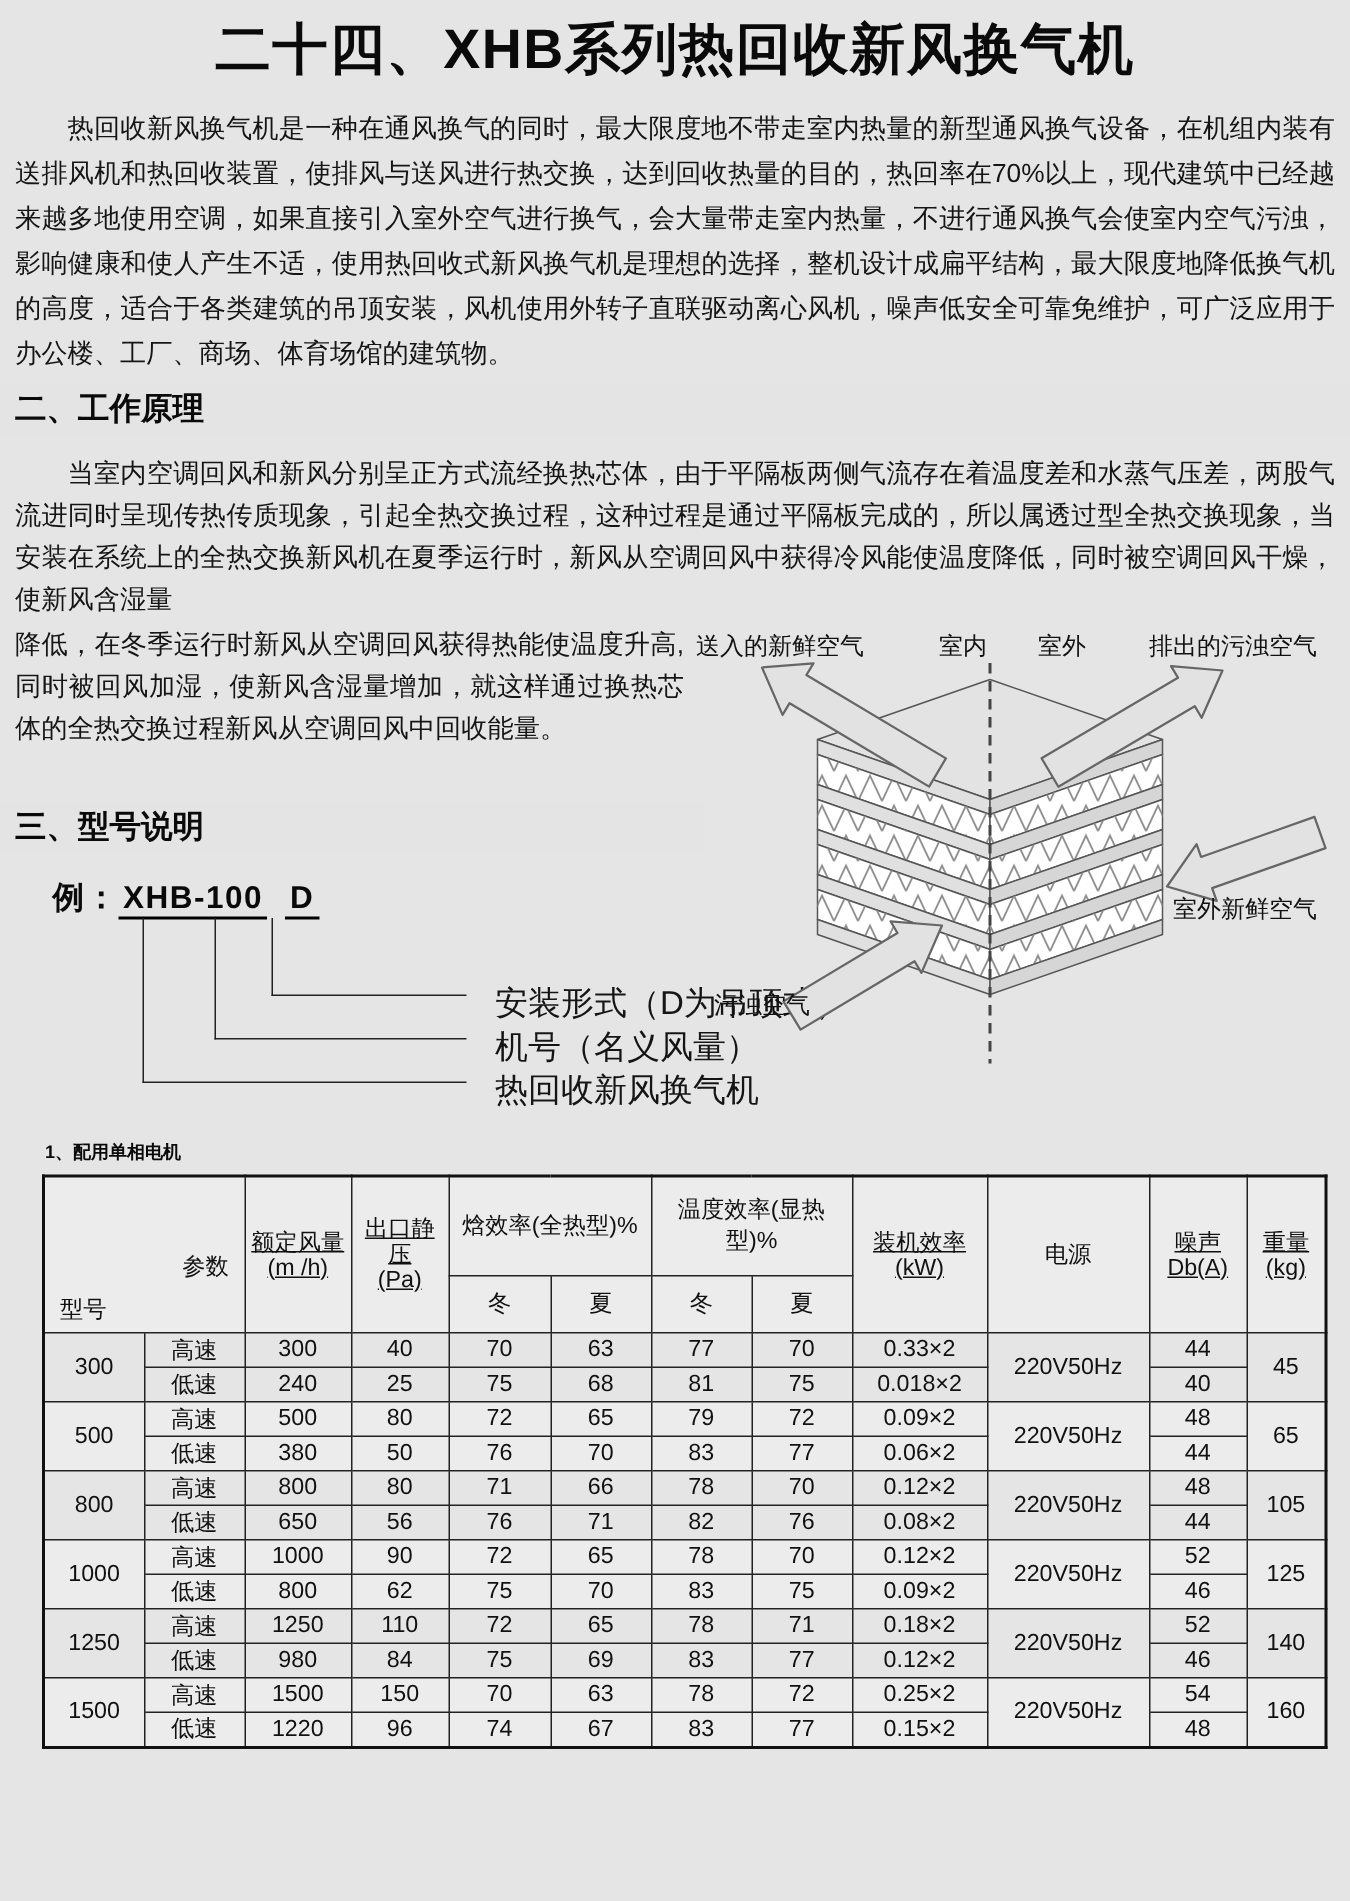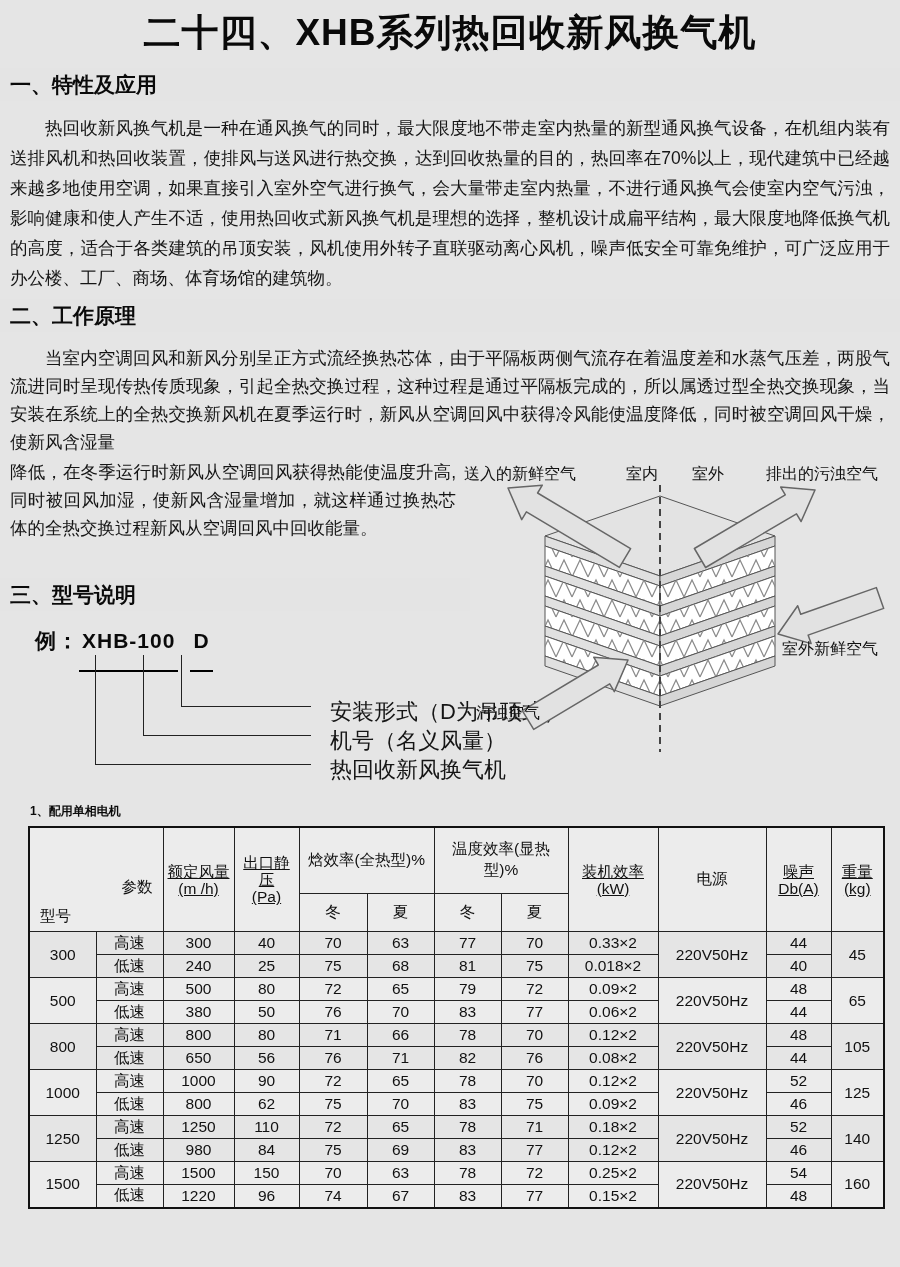--- a/index.html
+++ b/index.html
@@ -24,21 +24,21 @@
   .indent { text-indent:2em;margin-top:12px; }
   .p2a { line-height:28px; margin-bottom:0; }
   .two-col { display:flex; margin-top:2px; }
   .col-left { width:460px; flex:0 0 460px; }
   .col-right { width:430px; flex:0 0 430px; position:relative; }
   .p2b { margin:0 4px 0 10px; font-size:17.5px; line-height:28px; text-align:justify; color:#151515; }
   .bar3 { width:470px; margin-top:36px; }
   
   .model-tree { position:relative; height:166px; width:530px; margin-top:16px; }
   .model-example { position:absolute; left:35px; top:0; font-size:21px; font-weight:bold; letter-spacing:1px; color:#0a0a0a; }
-  .model-example .u { border-bottom:2px solid #000; padding:0 3px 18px 3px; }
+  .model-example .u { border-bottom:2px solid #000; padding:0 3px 1px 3px; }
   .model-example .u2 { margin-left:12px; }
   .conn { position:absolute; border-left:1px solid #222; border-bottom:1px solid #222; }
   .c-install { left:181px; top:28px; width:130px; height:52px; }
   .c-size    { left:143px; top:28px; width:168px; height:81px; }
   .c-type    { left:95px;  top:28px; width:216px; height:110px; }
   .tree-label { position:absolute; left:330px; font-size:22px; color:#151515; white-space:nowrap; }
   .tl-install { top:70px; }
   .tl-size    { top:99px; }
   .tl-type    { top:128px; }
   
@@ -62,23 +62,20 @@
   tr.shade td { background:#ececec; }
   .hz { letter-spacing:0; }
 </style>
 </head>
 <body>
 
 <div class="page">
 
   <h1 class="page-title">二十四、XHB系列热回收新风换气机</h1>
 
-  <div class="section-bar">
-    <span>一、特性及应用</span>
-  </div>
   <p class="body-text indent">热回收新风换气机是一种在通风换气的同时，最大限度地不带走室内热量的新型通风换气设备，在机组内装有送排风机和热回收装置，使排风与送风进行热交换，达到回收热量的目的，热回率在70%以上，现代建筑中已经越来越多地使用空调，如果直接引入室外空气进行换气，会大量带走室内热量，不进行通风换气会使室内空气污浊，影响健康和使人产生不适，使用热回收式新风换气机是理想的选择，整机设计成扁平结构，最大限度地降低换气机的高度，适合于各类建筑的吊顶安装，风机使用外转子直联驱动离心风机，噪声低安全可靠免维护，可广泛应用于办公楼、工厂、商场、体育场馆的建筑物。</p>
 
   <div class="section-bar">
     <span>二、工作原理</span>
   </div>
   <p class="body-text indent p2a">当室内空调回风和新风分别呈正方式流经换热芯体，由于平隔板两侧气流存在着温度差和水蒸气压差，两股气流进同时呈现传热传质现象，引起全热交换过程，这种过程是通过平隔板完成的，所以属透过型全热交换现象，当安装在系统上的全热交换新风机在夏季运行时，新风从空调回风中获得冷风能使温度降低，同时被空调回风干燥，使新风含湿量</p>
 
   <div class="two-col">
     <div class="col-left">
       <p class="p2b">降低，在冬季运行时新风从空调回风获得热能使温度升高,同时被回风加湿，使新风含湿量增加，就这样通过换热芯体的全热交换过程新风从空调回风中回收能量。</p>

